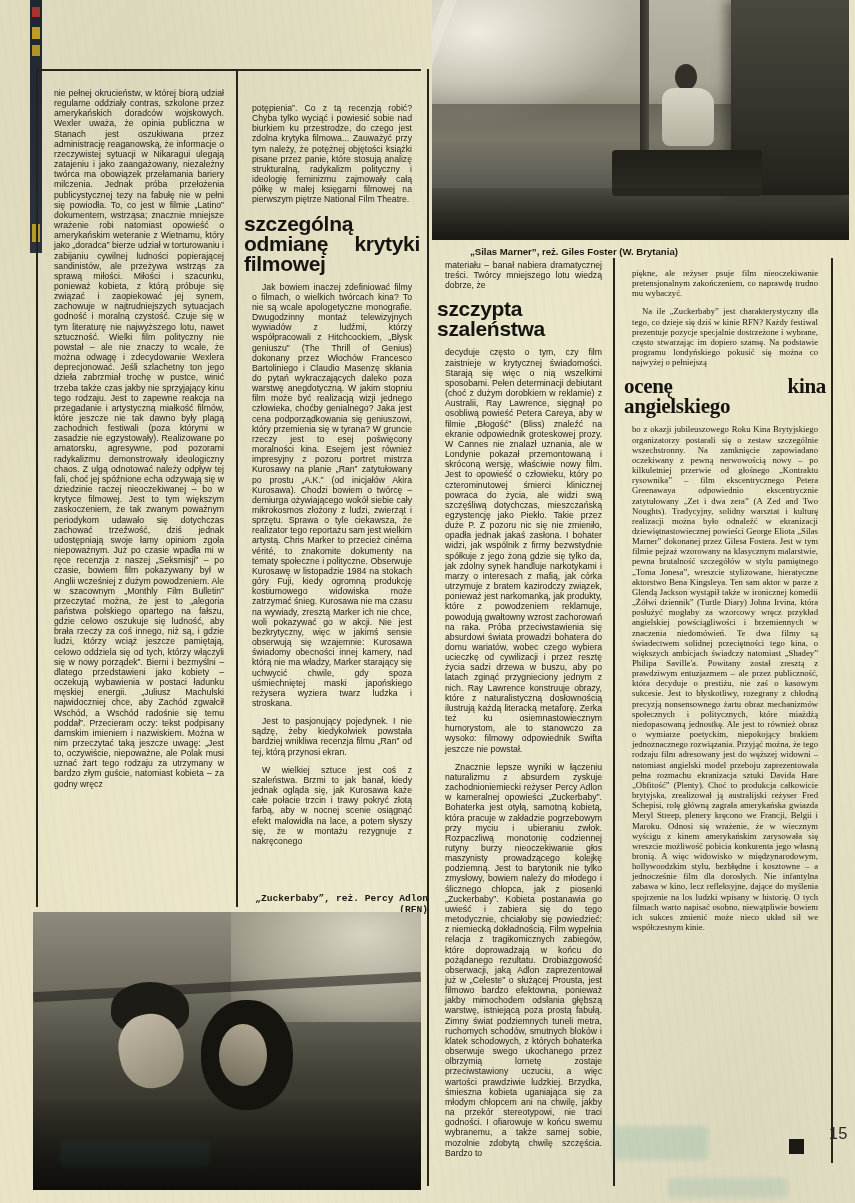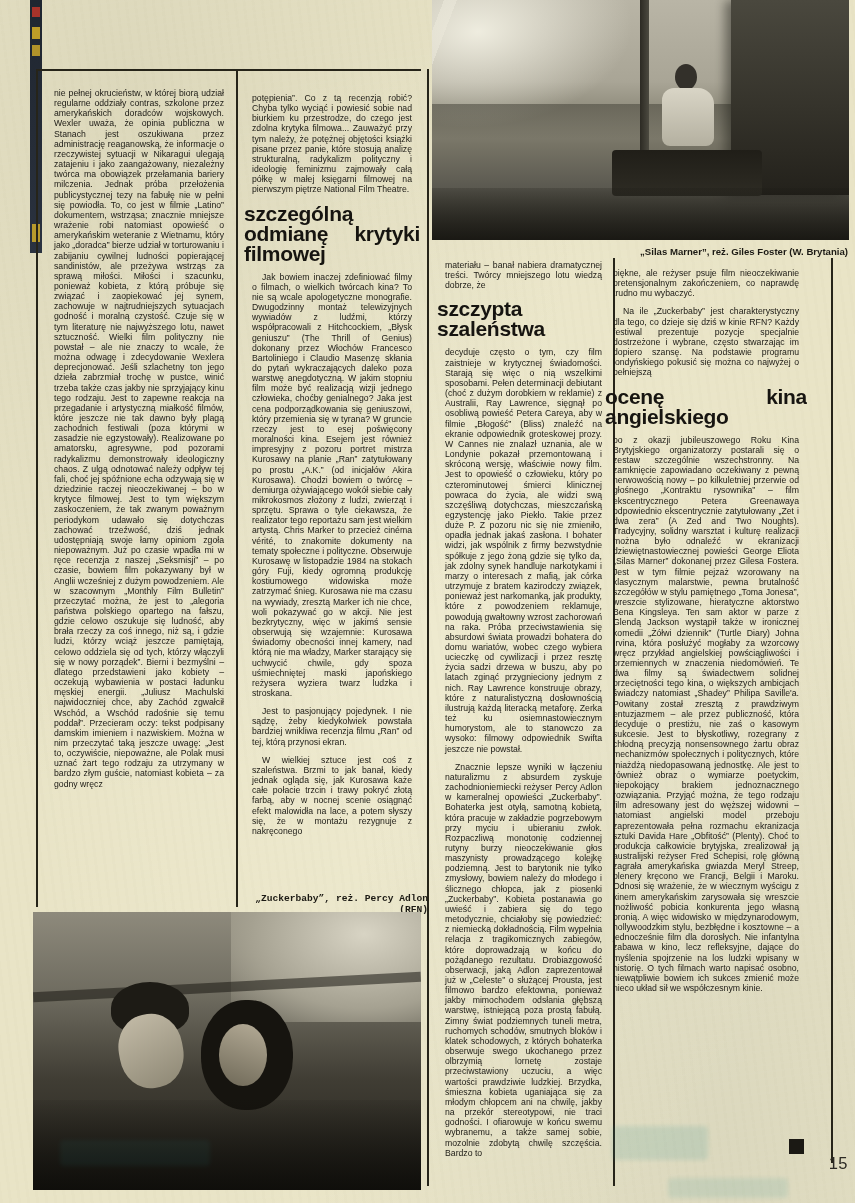--- a/index.html
+++ b/index.html
@@ -24,21 +24,21 @@
   .m-red{top:7px;height:10px;background:#a8332a;}
   .m-yel1{top:27px;height:12px;background:#bd9c28;}
   .m-yel2{top:45px;height:11px;background:#b1932a;}
   .m-yel3{top:224px;height:18px;background:#b79a2c;}
   .col{position:absolute;text-align:justify;font-size:8.7px;line-height:10.15px;overflow:hidden;}
   .col p{margin:8px;padding:0;}
   .col p.ind{text-indent:10px;}
   .col p + p{margin-top:1px;}
   h2{font-size:21px;line-height:20px;margin:9px 0 7px 0;font-weight:bold;letter-spacing:-.3px;color:#161410;}
   .caption{position:absolute;font-size:9.6px;font-weight:bold;color:#1c1a14;}
-  .cap-top{left:470px;top:246px;width:378px;text-align:right;}
+  .cap-top{left:470px;top:246px;width:378px;}
   .cap-bottom{left:252px;top:893px;width:176px;text-align:right;font-family:Liberation Mono, monospace;}
   .photo{position:absolute;overflow:hidden;}
   .photo-top{left:432px;top:0;width:417px;height:240px;
     background:linear-gradient(180deg,#b9b5a6 0%,#a9a596 34%,#8b8878 48%,#777466 60%,#5b5950 78%,#3a382f 100%);}
   .pt-flare{position:absolute;left:-30px;top:-20px;width:260px;height:160px;
     background:
       linear-gradient(115deg, rgba(240,238,225,.85) 0 14px, transparent 14px 48px, rgba(235,232,218,.6) 48px 60px, transparent 60px),
       radial-gradient(ellipse at 30% 30%, rgba(245,243,230,.9), transparent 60%);
     transform:rotate(-4deg);}
   .pt-band{position:absolute;left:0;top:104px;width:100%;height:34px;background:linear-gradient(180deg,rgba(70,68,58,.55),rgba(120,117,104,.3));}
@@ -51,21 +51,21 @@
   .photo-bottom{left:33px;top:912px;width:388px;height:278px;
     background:linear-gradient(180deg,#8e8a7c 0%,#6e6b5f 30%,#403d34 60%,#23211b 100%);}
   .pb-window{position:absolute;right:0;top:0;width:190px;height:110px;background:radial-gradient(ellipse at 70% 20%, #d8d4c4, #a5a191 60%, transparent 100%);}
   .pb-frame{position:absolute;left:0;top:70px;width:100%;height:10px;background:rgba(25,24,18,.55);transform:rotate(-3deg);}
   .pb-man-hair{position:absolute;left:78px;top:70px;width:78px;height:52px;border-radius:50% 50% 40% 40%;background:#1d1b15;}
   .pb-man-face{position:absolute;left:86px;top:102px;width:64px;height:74px;border-radius:46%;background:linear-gradient(160deg,#c4bca8,#8d8774);transform:rotate(-10deg);}
   .pb-woman-hair{position:absolute;left:168px;top:88px;width:92px;height:110px;border-radius:48%;background:#16140f;}
   .pb-woman-face{position:absolute;left:186px;top:112px;width:48px;height:62px;border-radius:50%;background:linear-gradient(200deg,#b5ac97,#6e6857);}
   .pb-seat{position:absolute;left:0;bottom:0;width:100%;height:90px;background:linear-gradient(180deg,rgba(20,19,14,.1),rgba(12,11,8,.85));}
   .end-square{position:absolute;left:789px;top:1139px;width:15px;height:15px;background:#1b1914;}
-  .page-number{position:absolute;left:810px;top:1154px;width:38px;font-size:16.5px;color:#2c2a24;text-align:right;letter-spacing:.5px;}
+  .page-number{position:absolute;left:810px;top:1124px;width:38px;font-size:16.5px;color:#2c2a24;text-align:right;letter-spacing:.5px;}
   .wm{position:absolute;background:#2e8f8f;opacity:.14;filter:blur(2px);border-radius:4px;pointer-events:none;}
   .wm1{left:612px;top:1126px;width:96px;height:34px;}
   .wm2{left:668px;top:1178px;width:120px;height:20px;opacity:.12;}
   .wm3{left:60px;top:1140px;width:150px;height:26px;opacity:.08;}
 </style>
 </head>
 <body>
 
 <div class="page">
   <div class="texture"></div>
@@ -93,36 +93,36 @@
   <div class="rule" style="left:36px;top:69px;width:2px;height:838px;"></div>
   <div class="rule" style="left:236px;top:69px;width:2px;height:838px;"></div>
   <div class="rule" style="left:427px;top:69px;width:2px;height:1117px;"></div>
   <div class="rule" style="left:613px;top:258px;width:2px;height:928px;"></div>
   <div class="rule" style="left:831px;top:258px;width:2px;height:905px;"></div>
 
   <div class="col" style="left:46px;top:80px;width:186px;height:810px;">
     <p>nie pełnej okrucieństw, w której biorą udział regularne oddziały contras, szkolone przez amerykańskich doradców wojskowych. Wexler uważa, że opinia publiczna w Stanach jest oszukiwana przez administrację reaganowską, że informacje o rzeczywistej sytuacji w Nikaragui ulegają zatajeniu i jako zaangażowany, niezależny twórca ma obowiązek przełamania bariery milczenia. Jednak próba przełożenia publicystycznej tezy na fabułę nie w pełni się powiodła. To, co jest w filmie „Latino” dokumentem, wstrząsa; znacznie mniejsze wrażenie robi natomiast opowieść o amerykańskim weteranie z Wietnamu, który jako „doradca” bierze udział w torturowaniu i zabijaniu cywilnej ludności popierającej sandinistów, ale przeżywa wstrząs za sprawą miłości. Miłości i szacunku, ponieważ kobieta, z którą próbuje się związać i zaopiekować jej synem, zachowuje w najtrudniejszych sytuacjach godność i moralną czystość. Czuje się w tym literaturę nie najwyższego lotu, nawet sztuczność. Wielki film polityczny nie powstał – ale nie znaczy to wcale, że można odwagę i zdecydowanie Wexlera deprecjonować. Jeśli szlachetny ton jego dzieła zabrzmiał trochę w pustce, winić trzeba także czas jakby nie sprzyjający kinu tego rodzaju. Jest to zapewne reakcja na przegadanie i artystyczną miałkość filmów, które jeszcze nie tak dawno były plagą zachodnich festiwali (poza którymi w zasadzie nie egzystowały). Realizowane po amatorsku, agresywne, pod pozorami radykalizmu demonstrowały ideologiczny chaos. Z ulgą odnotować należy odpływ tej fali, choć jej spóźnione echa odzywają się w dziedzinie raczej nieoczekiwanej – bo w krytyce filmowej. Jest to tym większym zaskoczeniem, że tak zwanym poważnym periodykom udawało się dotychczas zachować trzeźwość, dziś jednak udostępniają swoje łamy opiniom zgoła niepoważnym. Już po czasie wpadła mi w ręce recenzja z naszej „Seksmisji” – po czasie, bowiem film pokazywany był w Anglii wcześniej z dużym powodzeniem. Ale w szacownym „Monthly Film Bulletin” przeczytać można, że jest to „alegoria państwa polskiego opartego na fałszu, gdzie celowo oszukuje się ludność, aby brała rzeczy za coś innego, niż są, i gdzie ludzi, którzy wciąż jeszcze pamiętają, celowo oddziela się od tych, którzy włączyli się w nowy porządek”. Bierni i bezmyślni – dlatego przedstawieni jako kobiety – oczekują wybawienia w postaci ładunku męskiej energii. „Juliusz Machulski najwidoczniej chce, aby Zachód zgwałcił Wschód, a Wschód radośnie się temu poddał”. Przecieram oczy: tekst podpisany damskim imieniem i nazwiskiem. Można w nim przeczytać taką jeszcze uwagę: „Jest to, oczywiście, niepoważne, ale Polak musi uznać żart tego rodzaju za utrzymany w bardzo złym guście, natomiast kobieta – za godny wręcz</p>
   </div>
 
-  <div class="col" style="left:244px;top:85px;width:176px;height:810px;">
+  <div class="col" style="left:244px;top:95px;width:176px;height:810px;">
     <p>potępienia”. Co z tą recenzją robić? Chyba tylko wyciąć i powiesić sobie nad biurkiem ku przestrodze, do czego jest zdolna krytyka filmowa... Zauważyć przy tym należy, że potężnej objętości książki pisane przez panie, które stosują analizę strukturalną, radykalizm polityczny i ideologię feminizmu zajmowały całą półkę w małej księgarni filmowej na pierwszym piętrze National Film Theatre.</p>
     <h2>szczególną odmianę krytyki filmowej</h2>
     <p class="ind">Jak bowiem inaczej zdefiniować filmy o filmach, o wielkich twórcach kina? To nie są wcale apologetyczne monografie. Dwugodzinny montaż telewizyjnych wywiadów z ludźmi, którzy współpracowali z Hitchcockiem, „Błysk geniuszu” (The Thrill of Genius) dokonany przez Włochów Francesco Bartoliniego i Claudio Masenzę skłania do pytań wykraczających daleko poza warstwę anegdotyczną. W jakim stopniu film może być realizacją wizji jednego człowieka, choćby genialnego? Jaka jest cena podporządkowania się geniuszowi, który przemienia się w tyrana? W gruncie rzeczy jest to esej poświęcony moralności kina. Esejem jest również impresyjny z pozoru portret mistrza Kurosawy na planie „Ran” zatytułowany po prostu „A.K.” (od inicjałów Akira Kurosawa). Chodzi bowiem o twórcę – demiurga ożywiającego wokół siebie cały mikrokosmos złożony z ludzi, zwierząt i sprzętu. Sprawa o tyle ciekawsza, że realizator tego reportażu sam jest wielkim artystą. Chris Marker to przecież cinéma vérité, to znakomite dokumenty na tematy społeczne i polityczne. Obserwuje Kurosawę w listopadzie 1984 na stokach góry Fuji, kiedy ogromną produkcję kostiumowego widowiska może zatrzymać śnieg. Kurosawa nie ma czasu na wywiady, zresztą Marker ich nie chce, woli pokazywać go w akcji. Nie jest bezkrytyczny, więc w jakimś sensie obserwują się wzajemnie: Kurosawa świadomy obecności innej kamery, nad którą nie ma władzy, Marker starający się uchwycić chwile, gdy spoza uśmiechniętej maski japońskiego reżysera wyziera twarz ludzka i stroskana.</p>
     <p class="ind">Jest to pasjonujący pojedynek. I nie sądzę, żeby kiedykolwiek powstała bardziej wnikliwa recenzja filmu „Ran” od tej, którą przynosi ekran.</p>
     <p class="ind">W wielkiej sztuce jest coś z szaleństwa. Brzmi to jak banał, kiedy jednak ogląda się, jak Kurosawa każe całe połacie trzcin i trawy pokryć złotą farbą, aby w nocnej scenie osiągnąć efekt malowidła na lace, a potem słyszy się, że w montażu rezygnuje z nakręconego</p>
   </div>
 
   <div class="col" style="left:437px;top:252px;width:173px;height:918px;">
     <p>materiału – banał nabiera dramatycznej treści. Twórcy mniejszego lotu wiedzą dobrze, że</p>
     <h2>szczypta szaleństwa</h2>
     <p>decyduje często o tym, czy film zaistnieje w krytycznej świadomości. Starają się więc o nią wszelkimi sposobami. Pełen determinacji debiutant (choć z dużym dorobkiem w reklamie) z Australii, Ray Lawrence, sięgnął po osobliwą powieść Petera Careya, aby w filmie „Błogość” (Bliss) znaleźć na ekranie odpowiednik groteskowej prozy. W Cannes nie znalazł uznania, ale w Londynie pokazał przemontowaną i skróconą wersję, właściwie nowy film. Jest to opowieść o człowieku, który po czterominutowej śmierci klinicznej powraca do życia, ale widzi swą szczęśliwą dotychczas, mieszczańską egzystencję jako Piekło. Takie przez duże P. Z pozoru nic się nie zmieniło, opadła jednak jakaś zasłona. I bohater widzi, jak wspólnik z firmy bezwstydnie spółkuje z jego żoną gdzie się tylko da, jak zdolny synek handluje narkotykami i marzy o interesach z mafią, jak córka utrzymuje z bratem kazirodczy związek, ponieważ jest narkomanką, jak produkty, które z powodzeniem reklamuje, powodują gwałtowny wzrost zachorowań na raka. Próba przeciwstawienia się absurdowi świata prowadzi bohatera do domu wariatów, wobec czego wybiera ucieczkę od cywilizacji i przez resztę życia sadzi drzewa w buszu, aby po latach zginąć przygnieciony jednym z nich. Ray Lawrence konstruuje obrazy, które z naturalistyczną dosłownością ilustrują każdą literacką metaforę. Zerka też ku osiemnastowiecznym humorystom, ale to stanowczo za wysoko: filmowy odpowiednik Swifta jeszcze nie powstał.</p>
     <p class="ind">Znacznie lepsze wyniki w łączeniu naturalizmu z absurdem zyskuje zachodnioniemiecki reżyser Percy Adlon w kameralnej opowieści „Zuckerbaby”. Bohaterka jest otyłą, samotną kobietą, która pracuje w zakładzie pogrzebowym przy myciu i ubieraniu zwłok. Rozpaczliwą monotonię codziennej rutyny burzy nieoczekiwanie głos maszynisty prowadzącego kolejkę podziemną. Jest to barytonik nie tylko zmysłowy, bowiem należy do młodego i ślicznego chłopca, jak z piosenki „Zuckerbaby”. Kobieta postanawia go uwieść i zabiera się do tego metodycznie, chciałoby się powiedzieć: z niemiecką dokładnością. Film wypełnia relacja z tragikomicznych zabiegów, które doprowadzają w końcu do pożądanego rezultatu. Drobiazgowość obserwacji, jaką Adlon zaprezentował już w „Celeste” o służącej Prousta, jest filmowo bardzo efektowna, ponieważ jakby mimochodem odsłania głębszą warstwę, istniejącą poza prostą fabułą. Zimny świat podziemnych tuneli metra, ruchomych schodów, smutnych bloków i klatek schodowych, z których bohaterka obserwuje swego ukochanego przez olbrzymią lornetę zostaje przeciwstawiony uczuciu, a więc wartości prawdziwie ludzkiej. Brzydka, śmieszna kobieta uganiająca się za młodym chłopcem ani na chwilę, jakby na przekór stereotypowi, nie traci godności. I ofiarowuje w końcu swemu wybranemu, a także samej sobie, mozolnie zdobytą chwilę szczęścia. Bardzo to</p>
   </div>
 
-  <div class="col" style="left:605px;top:260px;width:202px;height:880px;">
+  <div class="col" style="left:624px;top:260px;width:202px;height:880px;font-family:Liberation Serif, serif;">
     <p>piękne, ale reżyser psuje film nieoczekiwanie pretensjonalnym zakończeniem, co naprawdę trudno mu wybaczyć.</p>
     <p class="ind">Na ile „Zuckerbaby” jest charakterystyczny dla tego, co dzieje się dziś w kinie RFN? Każdy festiwal prezentuje pozycje specjalnie dostrzeżone i wybrane, często stwarzając im dopiero szansę. Na podstawie programu londyńskiego pokusić się można co najwyżej o pełniejszą</p>
     <h2>ocenę kina angielskiego</h2>
     <p>bo z okazji jubileuszowego Roku Kina Brytyjskiego organizatorzy postarali się o zestaw szczególnie wszechstronny. Na zamknięcie zapowiadano oczekiwany z pewną nerwowością nowy – po kilkuletniej przerwie od głośnego „Kontraktu rysownika” – film ekscentrycznego Petera Greenawaya odpowiednio ekscentrycznie zatytułowany „Zet i dwa zera” (A Zed and Two Noughts). Tradycyjny, solidny warsztat i kulturę realizacji można było odnaleźć w ekranizacji dziewiętnastowiecznej powieści George Eliota „Silas Marner” dokonanej przez Gilesa Fostera. Jest w tym filmie pejzaż wzorowany na klasycznym malarstwie, pewna brutalność szczegółów w stylu pamiętnego „Toma Jonesa”, wreszcie stylizowane, hieratyczne aktorstwo Bena Kingsleya. Ten sam aktor w parze z Glendą Jackson wystąpił także w ironicznej komedii „Żółwi dziennik” (Turtle Diary) Johna Irvina, która posłużyć mogłaby za wzorcowy wręcz przykład angielskiej powściągliwości i brzemiennych w znaczenia niedomówień. Te dwa filmy są świadectwem solidnej przeciętności tego kina, o większych ambicjach świadczy natomiast „Shadey” Philipa Saville'a. Powitany został zresztą z prawdziwym entuzjazmem – ale przez publiczność, która decyduje o prestiżu, nie zaś o kasowym sukcesie. Jest to błyskotliwy, rozegrany z chłodną precyzją nonsensownego żartu obraz mechanizmów społecznych i politycznych, które miażdżą niedopasowaną jednostkę. Ale jest to również obraz o wymiarze poetyckim, niepokojący brakiem jednoznacznego rozwiązania. Przyjąć można, że tego rodzaju film adresowany jest do węższej widowni – natomiast angielski model przeboju zaprezentowała pełna rozmachu ekranizacja sztuki Davida Hare „Obfitość” (Plenty). Choć to produkcja całkowicie brytyjska, zrealizował ją australijski reżyser Fred Schepisi, rolę główną zagrała amerykańska gwiazda Meryl Streep, plenery kręcono we Francji, Belgii i Maroku. Odnosi się wrażenie, że w wiecznym wyścigu z kinem amerykańskim zarysowała się wreszcie możliwość pobicia konkurenta jego własną bronią. A więc widowisko w międzynarodowym, hollywoodzkim stylu, bezbłędne i kosztowne – a jednocześnie film dla dorosłych. Nie infantylna zabawa w kino, lecz refleksyjne, dające do myślenia spojrzenie na los ludzki wpisany w historię. O tych filmach warto napisać osobno, niewątpliwie bowiem ich sukces zmienić może nieco układ sił we współczesnym kinie.</p>
   </div>
 
   <div class="caption cap-bottom">„Zuckerbaby”, reż. Percy Adlon (RFN)</div>
   <div class="photo photo-bottom">
     <div class="pb-window"></div>
     <div class="pb-frame"></div>

